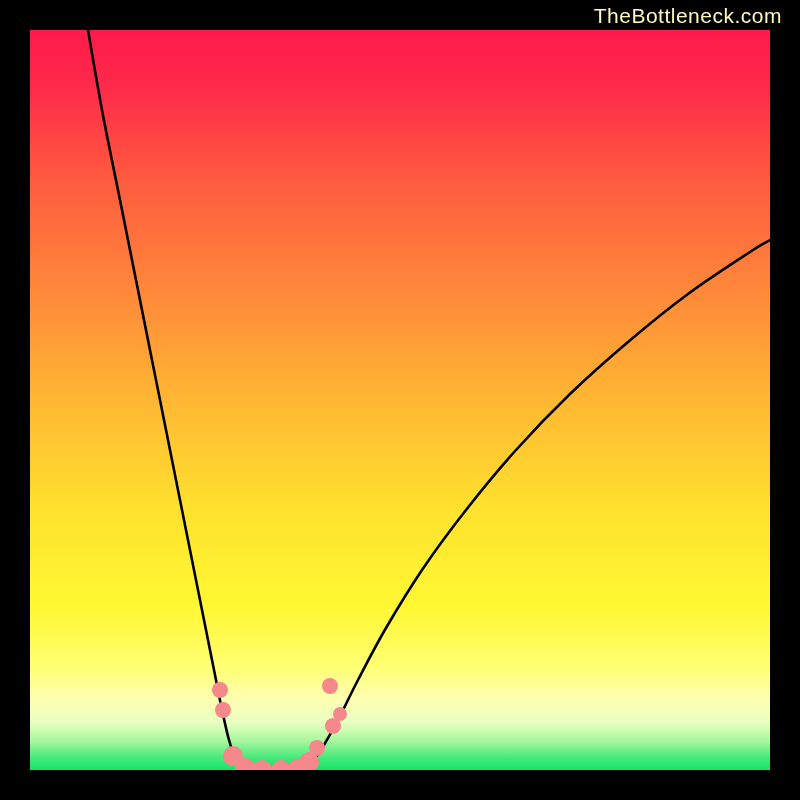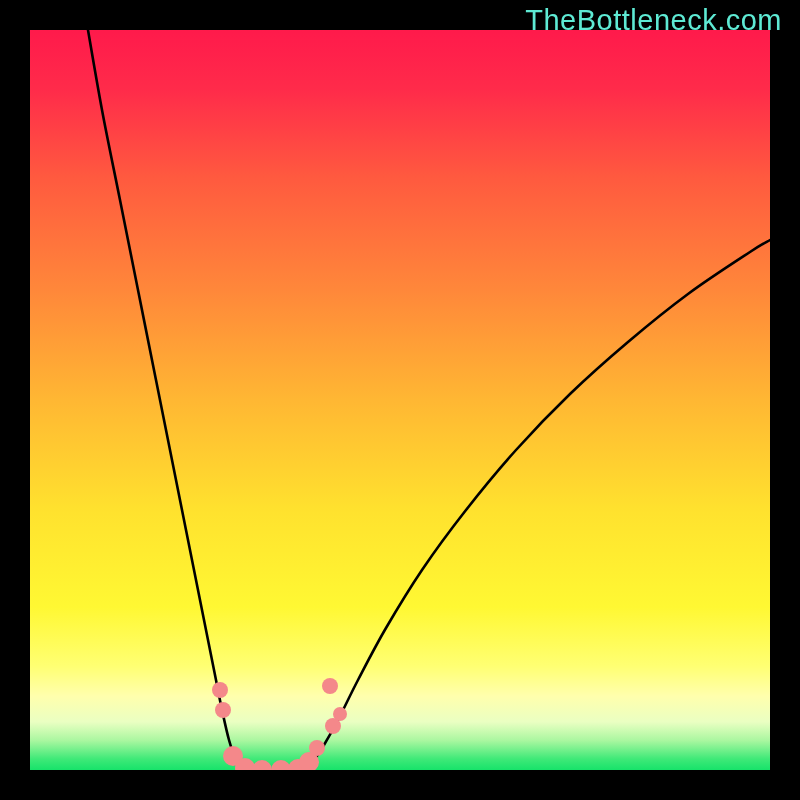--- a/index.html
+++ b/index.html
@@ -25,23 +25,23 @@
     overflow: hidden;
   }
   .gradient {
     position: absolute;
     inset: 0;
   }
   .watermark {
     position: absolute;
     top: 4px;
     right: 18px;
-    font-size: 29px;
+    font-size: 21px;
     letter-spacing: 0.5px;
-    color: #5eead4;
+    color: #fef9c3;
     font-weight: 400;
     user-select: none;
   }
   svg.curves {
     position: absolute;
     inset: 0;
   }
 </style>
 </head>
 <body>

